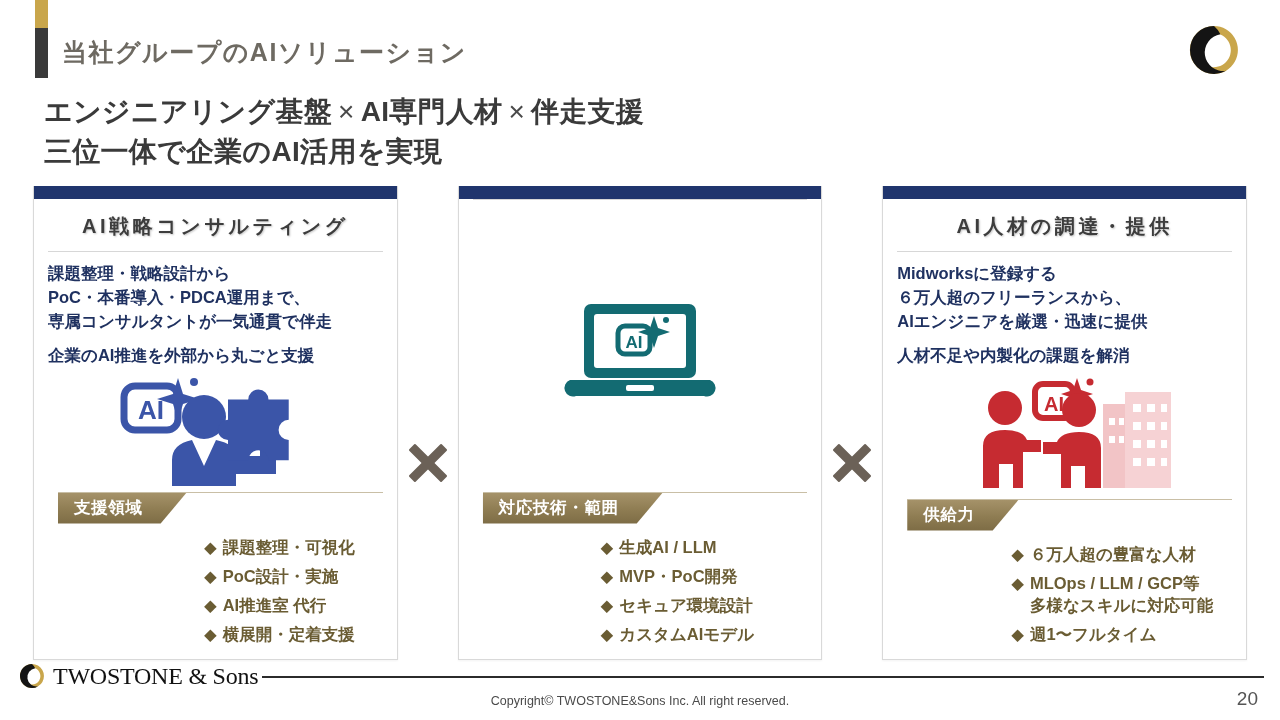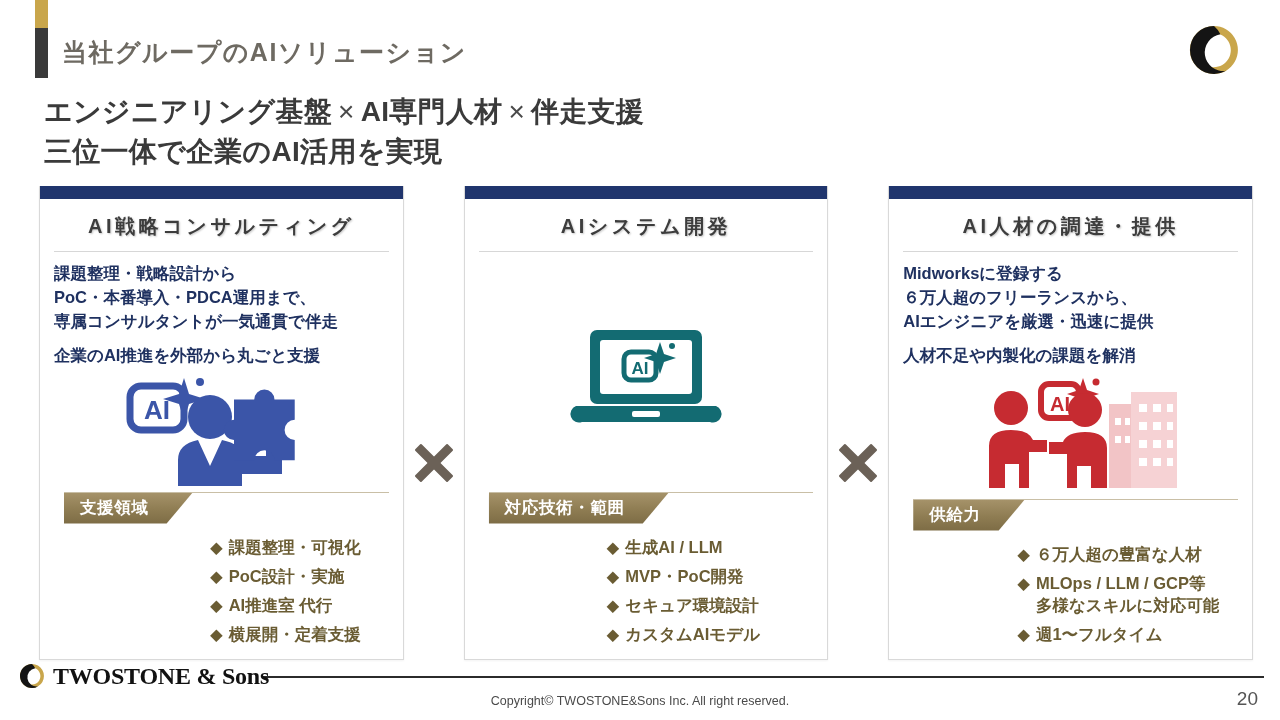--- a/index.html
+++ b/index.html
@@ -26,21 +26,21 @@
     font-size:28px;font-weight:700;color:#3a3a3a;
     line-height:1.42;letter-spacing:.01em;white-space:nowrap;
   }
   .subtitle .mult{font-weight:400;color:#4a4a4a;padding:0 6px;}
 
   
   .corp-logo{position:absolute;right:38px;top:22px;width:56px;height:56px;}
 
   
   .cards{
-    position:absolute;left:39px;top:186px;
+    position:absolute;left:33px;top:186px;
     width:1214px;height:474px;
     display:flex;align-items:stretch;
   }
   .card{
     position:relative;
     width:384px;
     background:#fff;
     border:1px solid #d9d9d9;
     border-top:none;
     display:flex;flex-direction:column;
@@ -118,21 +118,21 @@
   }
   .sep .x span:first-child{transform:translate(-50%,-50%) rotate(45deg);}
   .sep .x span:last-child{transform:translate(-50%,-50%) rotate(-45deg);}
 
   
   .footer{position:absolute;left:0;bottom:0;width:1280px;height:58px;}
   .footer-rule{position:absolute;left:262px;right:16px;top:14px;height:2px;background:#2b2b2b;}
   .brand{position:absolute;left:18px;top:0;display:flex;align-items:center;gap:7px;}
   .brand-mark{width:28px;height:28px;}
   .brand-text{
-    font-size:24px;font-weight:700;color:#111;
+    font-size:24px;font-weight:400;color:#111;
     letter-spacing:-.01em;white-space:nowrap;
     font-family:"Liberation Serif","DejaVu Serif",serif;
   }
   .copyright{
     position:absolute;left:0;right:0;top:32px;text-align:center;
     font-size:12.5px;color:#4a4a4a;
     font-family:"Liberation Sans","DejaVu Sans",sans-serif;
   }
   .page-num{
     position:absolute;right:22px;top:26px;
@@ -218,21 +218,20 @@
 
   <div class="sep">
     <div class="x">
         <span></span>
         <span></span>
       </div>
   </div>
 
   <div class="card b-indent-2">
     <div class="card-topbar"></div>
-    <div class="card-title">AIシステム開発</div>
     <div class="card-title-rule"></div>
 
     <div class="art">
       <svg width="160" height="102" viewBox="0 0 160 102">
 
         <rect x="24" y="4" width="112" height="74" rx="7" fill="#136b72"></rect>
         <rect x="34" y="14" width="92" height="54" rx="3" fill="#ffffff"></rect>
 
         <rect x="58" y="26" width="32" height="28" rx="7" fill="none" stroke="#136b72" stroke-width="5"></rect>
         <text x="74" y="48" font-size="17" font-weight="700" fill="#136b72" text-anchor="middle" font-family="Liberation Sans, sans-serif">AI</text>

